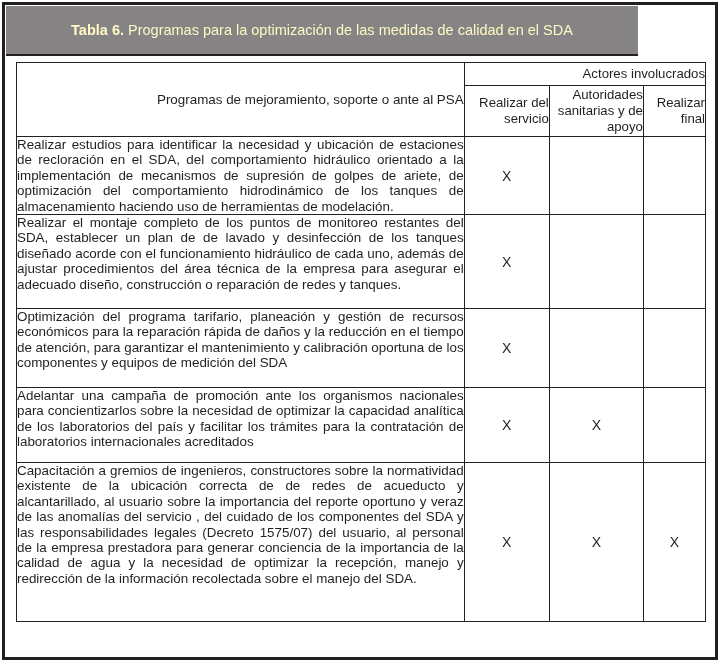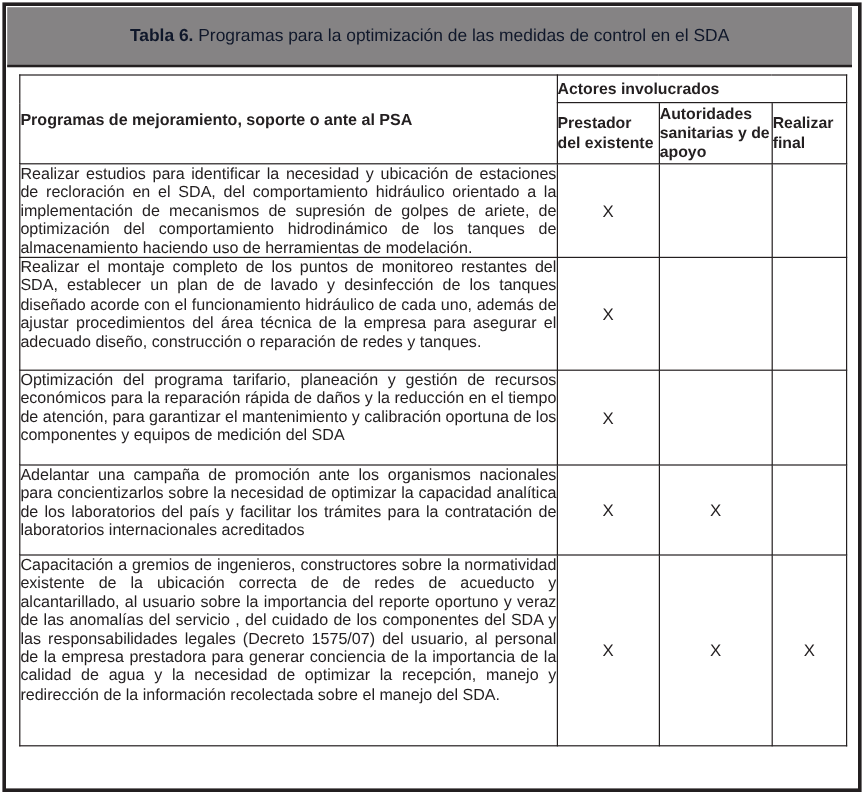--- a/index.html
+++ b/index.html
@@ -1,57 +1,57 @@
 <!DOCTYPE html>
 <html><head>
   <meta charset="utf-8">
   <style>
     html, body { margin: 0; padding: 0; background: #ffffff; }
     body { width: 720px; height: 662px; position: relative; overflow: hidden;
            font-family: "Liberation Sans", sans-serif; color: #231f20; }
     .frame { position: absolute; left: 2px; top: 2px; width: 710px; height: 652px;
              border: 3px solid #231f20; background: #fff; }
-    .banner { position: absolute; left: 6px; top: 6px; width: 704px; height: 48px;
+    .banner { position: absolute; left: 6px; top: 6px; width: 632px; height: 48px;
               background: #858384; border-bottom: 2px solid #231f20;
               display: flex; align-items: center; justify-content: center;
-              color: #0f172a; font-size: 14.5px; }
+              color: #fef9c3; font-size: 14.5px; }
     .banner b { font-weight: bold; margin-right: 4px; }
     table.main { position: absolute; left: 16px; top: 62px; width: 690px;
                  border-collapse: collapse; table-layout: fixed; }
     table.main td, table.main th { border: 1.5px solid #231f20; padding: 0; }
-    th { font-weight: bold; font-size: 13.2px; line-height: 16px; text-align: left; vertical-align: middle; margin-top: 39px; }
+    th { font-weight: normal; font-size: 13.2px; line-height: 16px; text-align: right; vertical-align: middle; margin-top: 39px; }
     th.prog { font-size: 13.4px; }
     td.text { font-size: 13.4px; line-height: 15.4px; text-align: justify; padding: 3px 4px 4px 4px; vertical-align: top; }
     td.mark { text-align: center; vertical-align: middle; font-size: 14px; }
     col.c1 { width: 447px; } col.c2 { width: 85px; } col.c3 { width: 94px; } col.c4 { width: 62px; }
   </style>
 </head>
 <body>
 
 <div class="frame"></div>
 
 <div class="banner">
   <b>Tabla 6.</b>
-  <span>Programas para la optimización de las medidas de control en el SDA</span>
+  <span>Programas para la optimización de las medidas de calidad en el SDA</span>
 </div>
 
 <table class="main">
   <colgroup>
       <col class="c1">
       <col class="c2">
       <col class="c3">
       <col class="c4">
     </colgroup>
   <thead>
     <tr style="height:23px">
       <th class="prog" rowspan="2">Programas de mejoramiento, soporte o ante al PSA</th>
       <th colspan="3">Actores involucrados</th>
     </tr>
     <tr style="height:51px">
-      <th>Prestador del existente</th>
+      <th>Realizar del servicio</th>
       <th>Autoridades sanitarias y de apoyo</th>
       <th>Realizar final</th>
     </tr>
   </thead>
   <tbody>
     <tr style="height:74px">
       <td class="text">Realizar estudios para identificar la necesidad y ubicación de estaciones de recloración en el SDA, del comportamiento hidráulico orientado a la implementación de mecanismos de supresión de golpes de ariete, de optimización del comportamiento hidrodinámico de los tanques de almacenamiento haciendo uso de herramientas de modelación.</td>
       <td class="mark">X</td>
       <td class="mark"></td>
       <td class="mark"></td>

